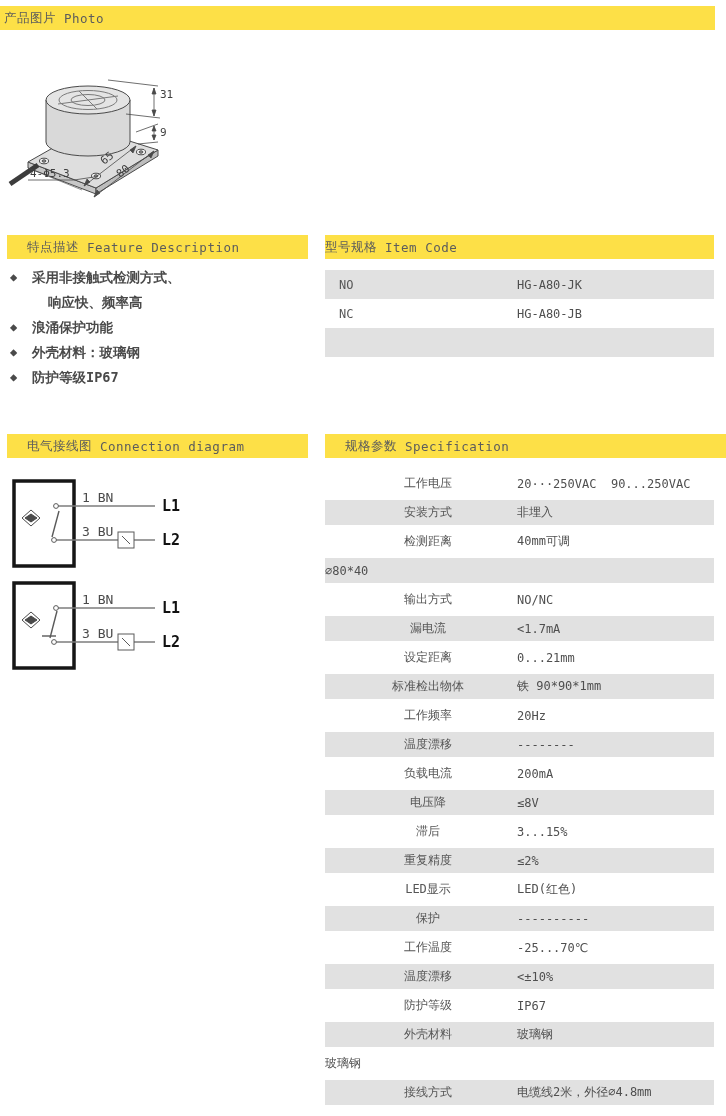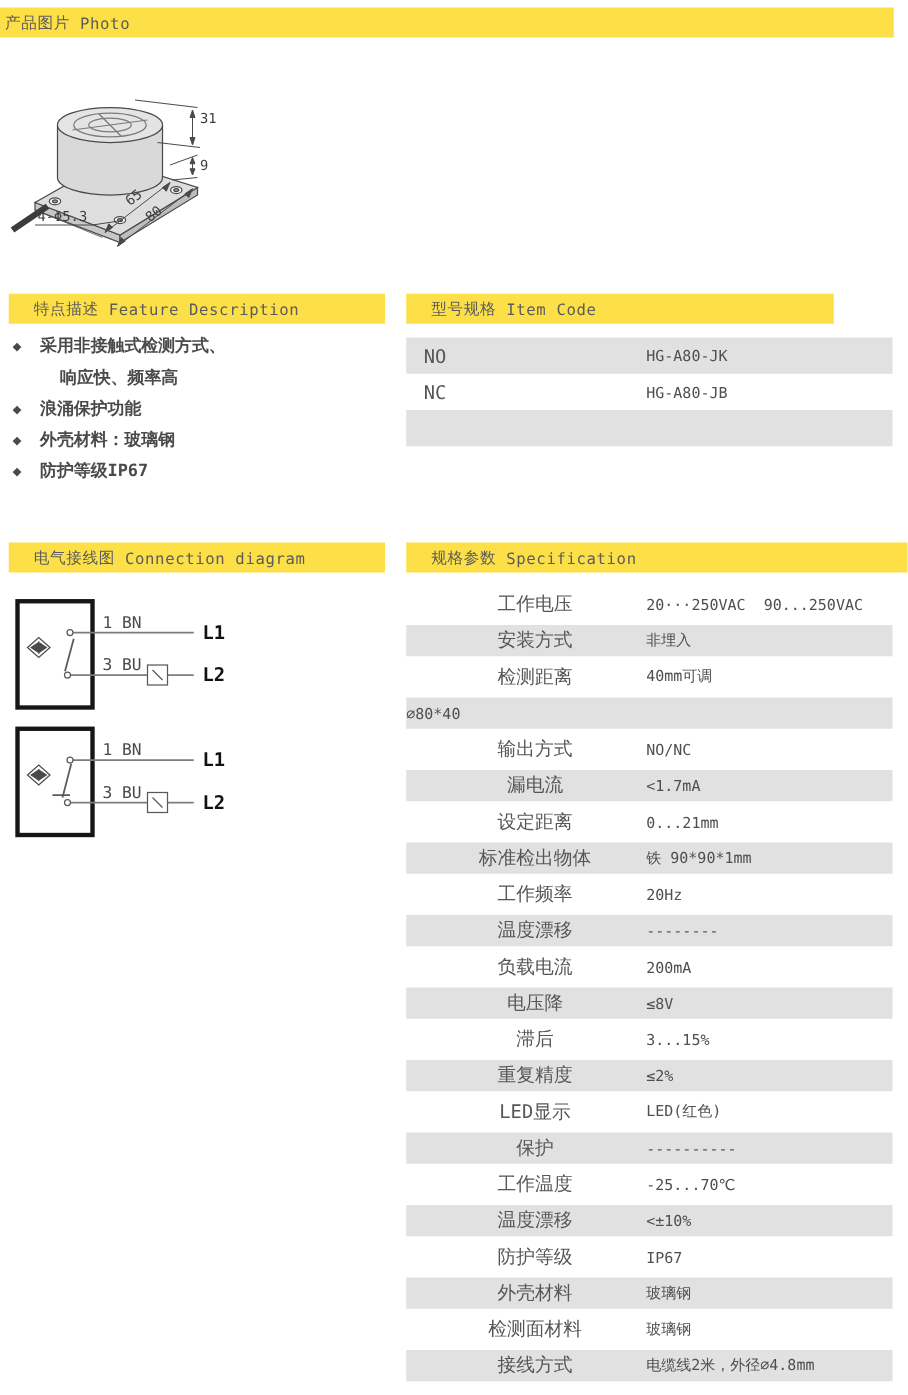--- a/index.html
+++ b/index.html
@@ -10,34 +10,34 @@
   }
   .abs{position:absolute;}
   
   .bar{
     height:24px;background:#fde047;display:flex;align-items:center;
     font-size:12.5px;color:#5c5c5c;letter-spacing:.5px;box-sizing:border-box;
   }
   .bar .zh{margin-right:8px;}
   #topbar{left:0;top:6px;width:715px;padding-left:4px;}
   #feature-bar{left:7px;top:235px;width:301px;padding-left:20px;}
-  #itemcode-bar{left:325px;top:235px;width:342px;padding-left:20px;}
+  #itemcode-bar{left:325px;top:235px;width:389px;}
   #conn-bar{left:7px;top:434px;width:301px;padding-left:20px;}
   #spec-bar{left:325px;top:434px;width:454px;padding-left:20px;}
   
   #feature-list{left:10px;top:266px;width:300px;}
   .feat-line{display:flex;line-height:22px;margin-bottom:3px;
     font-size:13.5px;font-weight:bold;color:#4a4a4a;}
   .feat-line .bullet{width:22px;flex:0 0 22px;font-size:12px;}
   .feat-line .bullet:empty + .ftext{padding-left:16px;}
   
   .rows{width:389px;}
   .row{height:29px;display:flex;align-items:center;font-size:12px;}
   .row .label{width:192px;flex:0 0 192px;padding-left:14px;box-sizing:border-box;
-    color:#565656;font-size:15px;}
+    color:#565656;font-size:12px;}
   .row .value{white-space:pre;color:#4f4f4f;}
   #itemcode-rows{left:325px;top:270px;}
   #itemcode-rows .row:nth-child(odd){background:#e1e1e1;}
   #spec-rows{left:325px;top:469px;text-align:center;}
   #spec-rows .row:nth-child(even){
     background:linear-gradient(#e1e1e1,#e1e1e1) center / 100% 25px no-repeat;}
   
   svg text{font-family:"DejaVu Sans Mono","DejaVu Sans",monospace;}
   .dim-txt{font-size:11px;fill:#3f3f3f;}
   .wire-txt{font-size:13px;fill:#4a4a4a;}
@@ -304,21 +304,20 @@
       <span class="label">防护等级</span>
       <span class="value">IP67</span>
     </div>
 
     <div class="row">
       <span class="label">外壳材料</span>
       <span class="value">玻璃钢</span>
     </div>
 
     <div class="row">
-      <span class="label">检测面材料</span>
       <span class="value">玻璃钢</span>
     </div>
 
     <div class="row">
       <span class="label">接线方式</span>
       <span class="value">电缆线2米，外径∅4.8mm</span>
     </div>
 
 </div>
 

